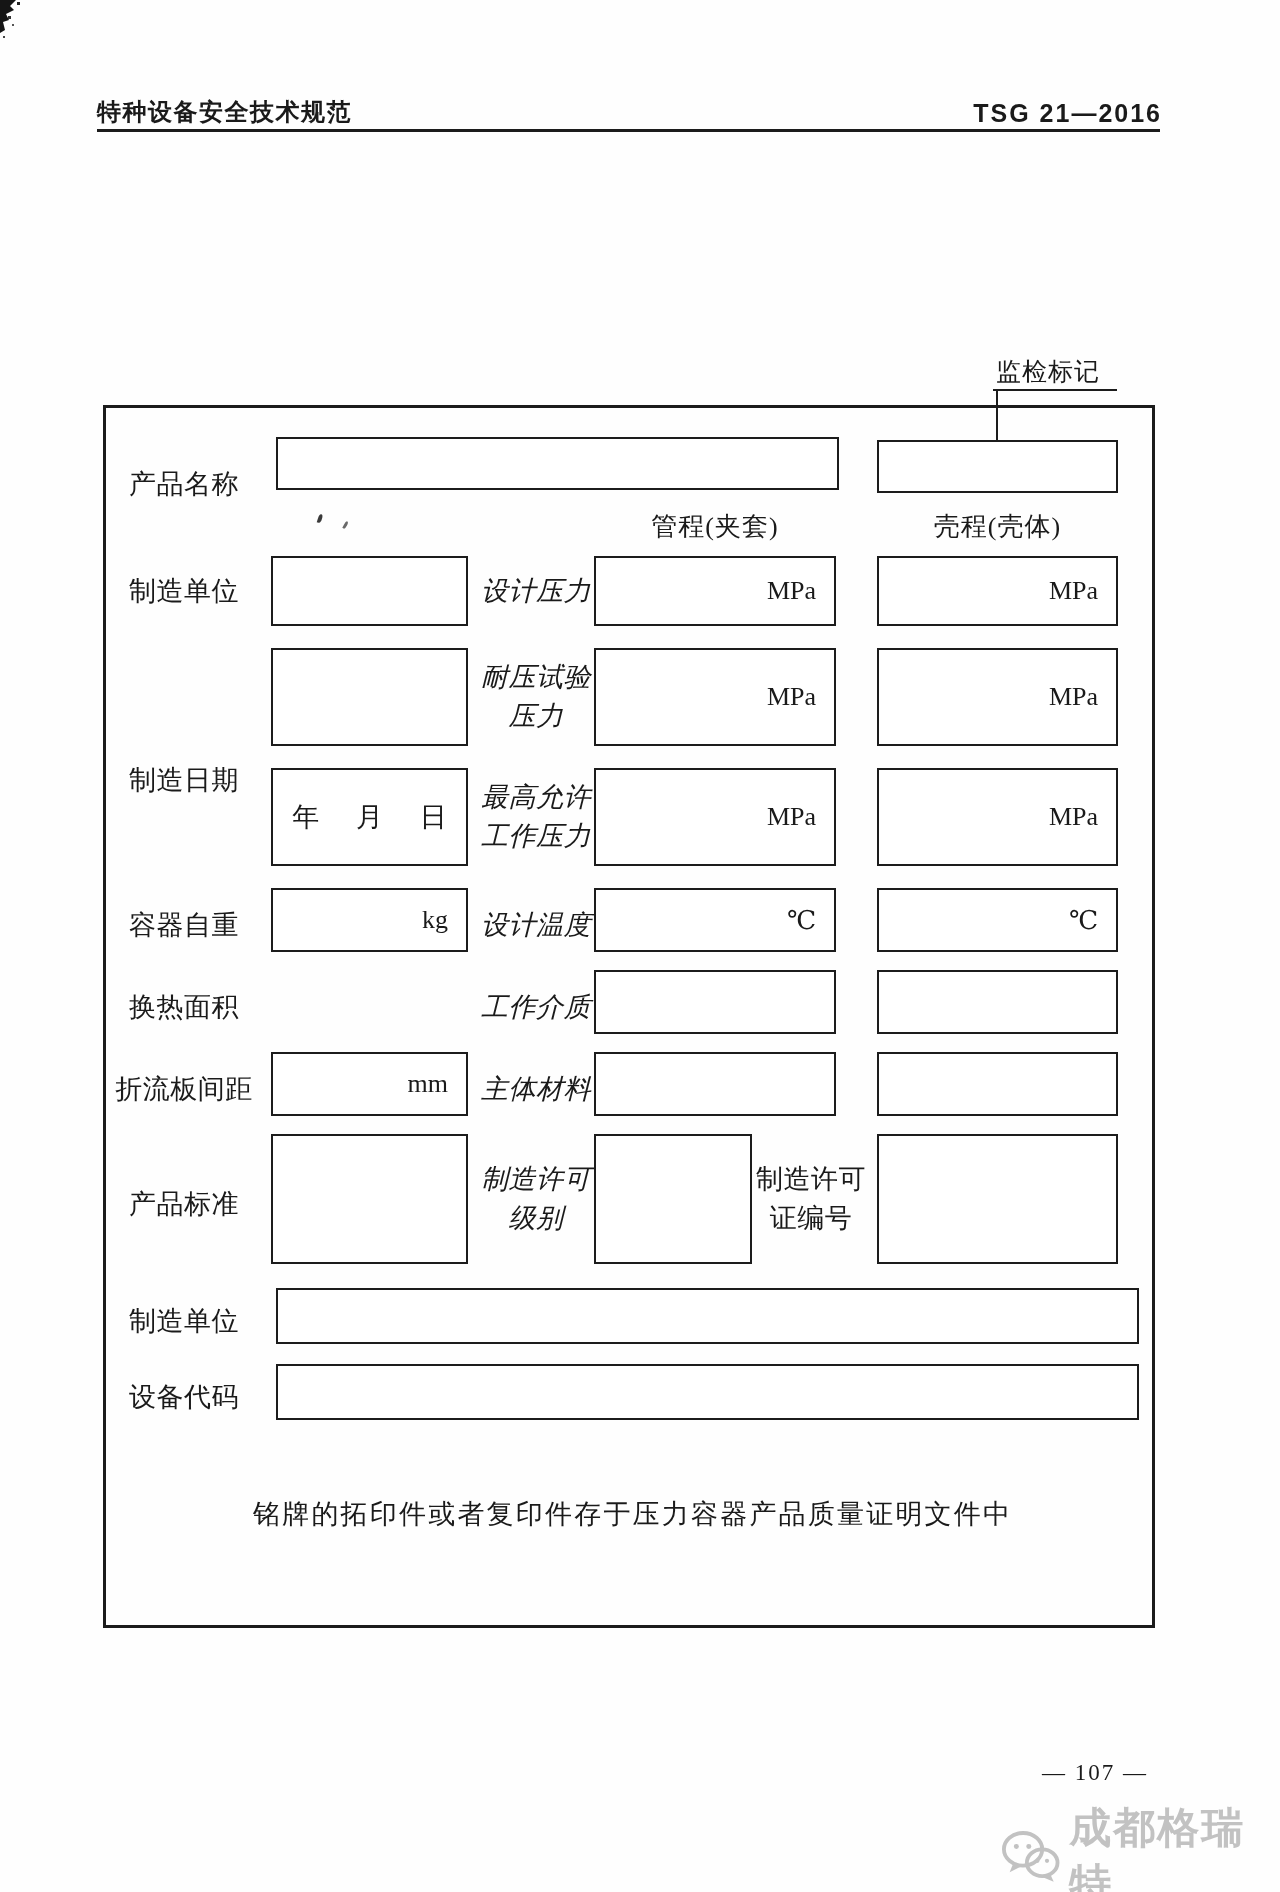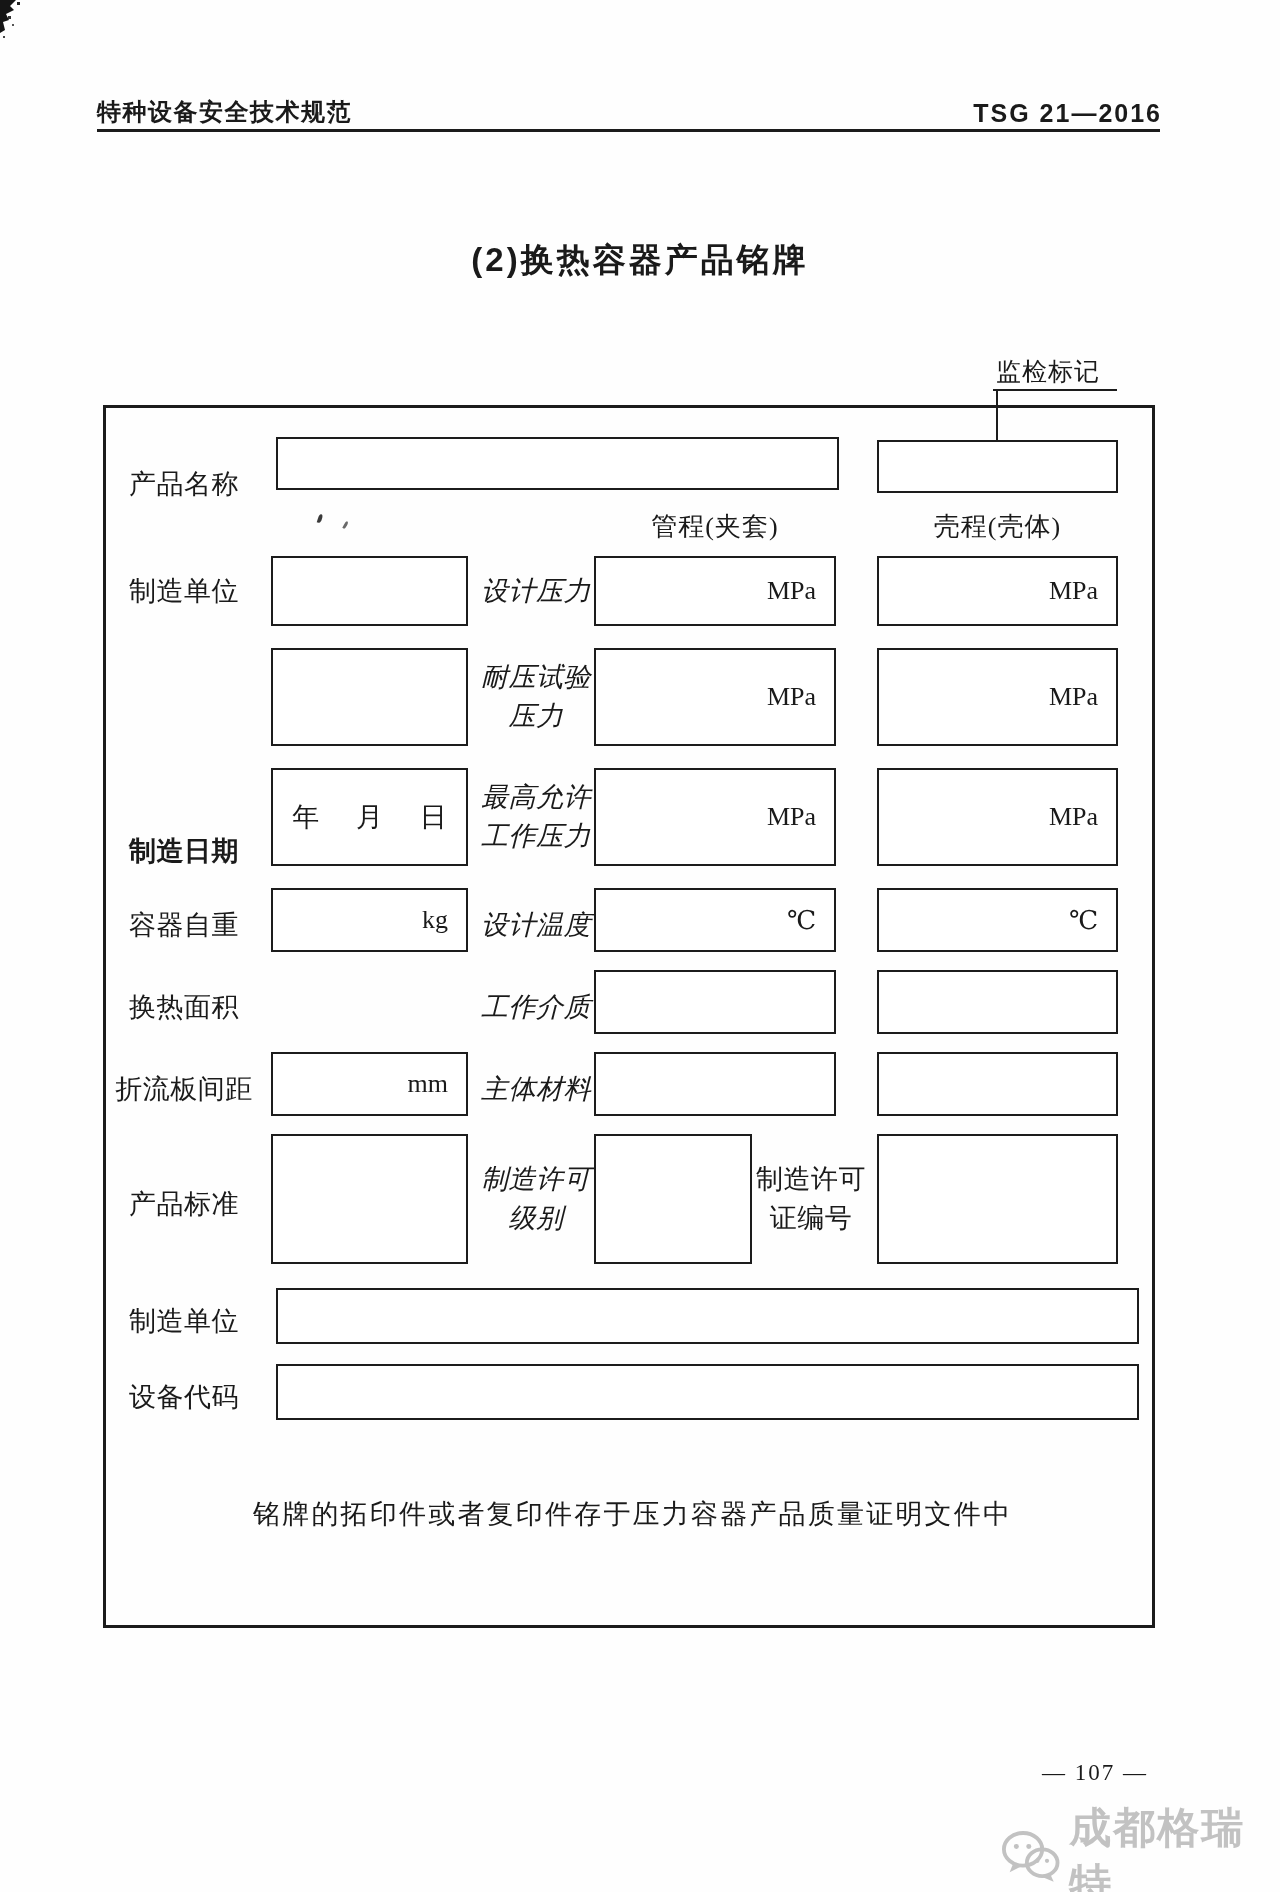--- a/index.html
+++ b/index.html
@@ -73,21 +73,20 @@
     <rect x="12" y="24" width="2" height="2" fill="#555"></rect>
   </svg>
   <div class="speck a"></div>
   <div class="speck b"></div>
   <div class="speck c"></div>
 
   <div class="hdr-left sans">特种设备安全技术规范</div>
   <div class="hdr-right sans">TSG 21—2016</div>
   <div class="hdr-rule"></div>
 
-  <div class="doc-title sans">(2)换热容器产品铭牌</div>
 
   <div class="insp-label">监检标记</div>
   <div class="insp-underline"></div>
   <div class="insp-vline"></div>
   <div class="insp-dot"></div>
 
   <div class="form-frame"></div>
 
   <div class="flabel col-l1" style="top:449px;margin-top:16px;">产品名称</div>
   <div class="fbox" style="left:276px;top:437px;width:563px;height:53px;"></div>
@@ -111,21 +110,21 @@
     <div>耐压试验</div>
     <div>压力</div>
   </div>
   <div class="fbox col-b2" style="top:648px;height:98px;">
     <span>MPa</span>
   </div>
   <div class="fbox col-b3" style="top:648px;height:98px;">
     <span>MPa</span>
   </div>
 
-  <div class="flabel col-l1" style="top:832px;font-weight:bold;">制造日期</div>
+  <div class="flabel col-l1" style="top:761px;">制造日期</div>
   <div class="fbox col-b1 center" style="top:768px;height:98px;">
     <span class="date-val">年 月 日</span>
   </div>
   <div class="flabel col-l2" style="top:778px;">
     <div>最高允许</div>
     <div>工作压力</div>
   </div>
   <div class="fbox col-b2" style="top:768px;height:98px;">
     <span>MPa</span>
   </div>

